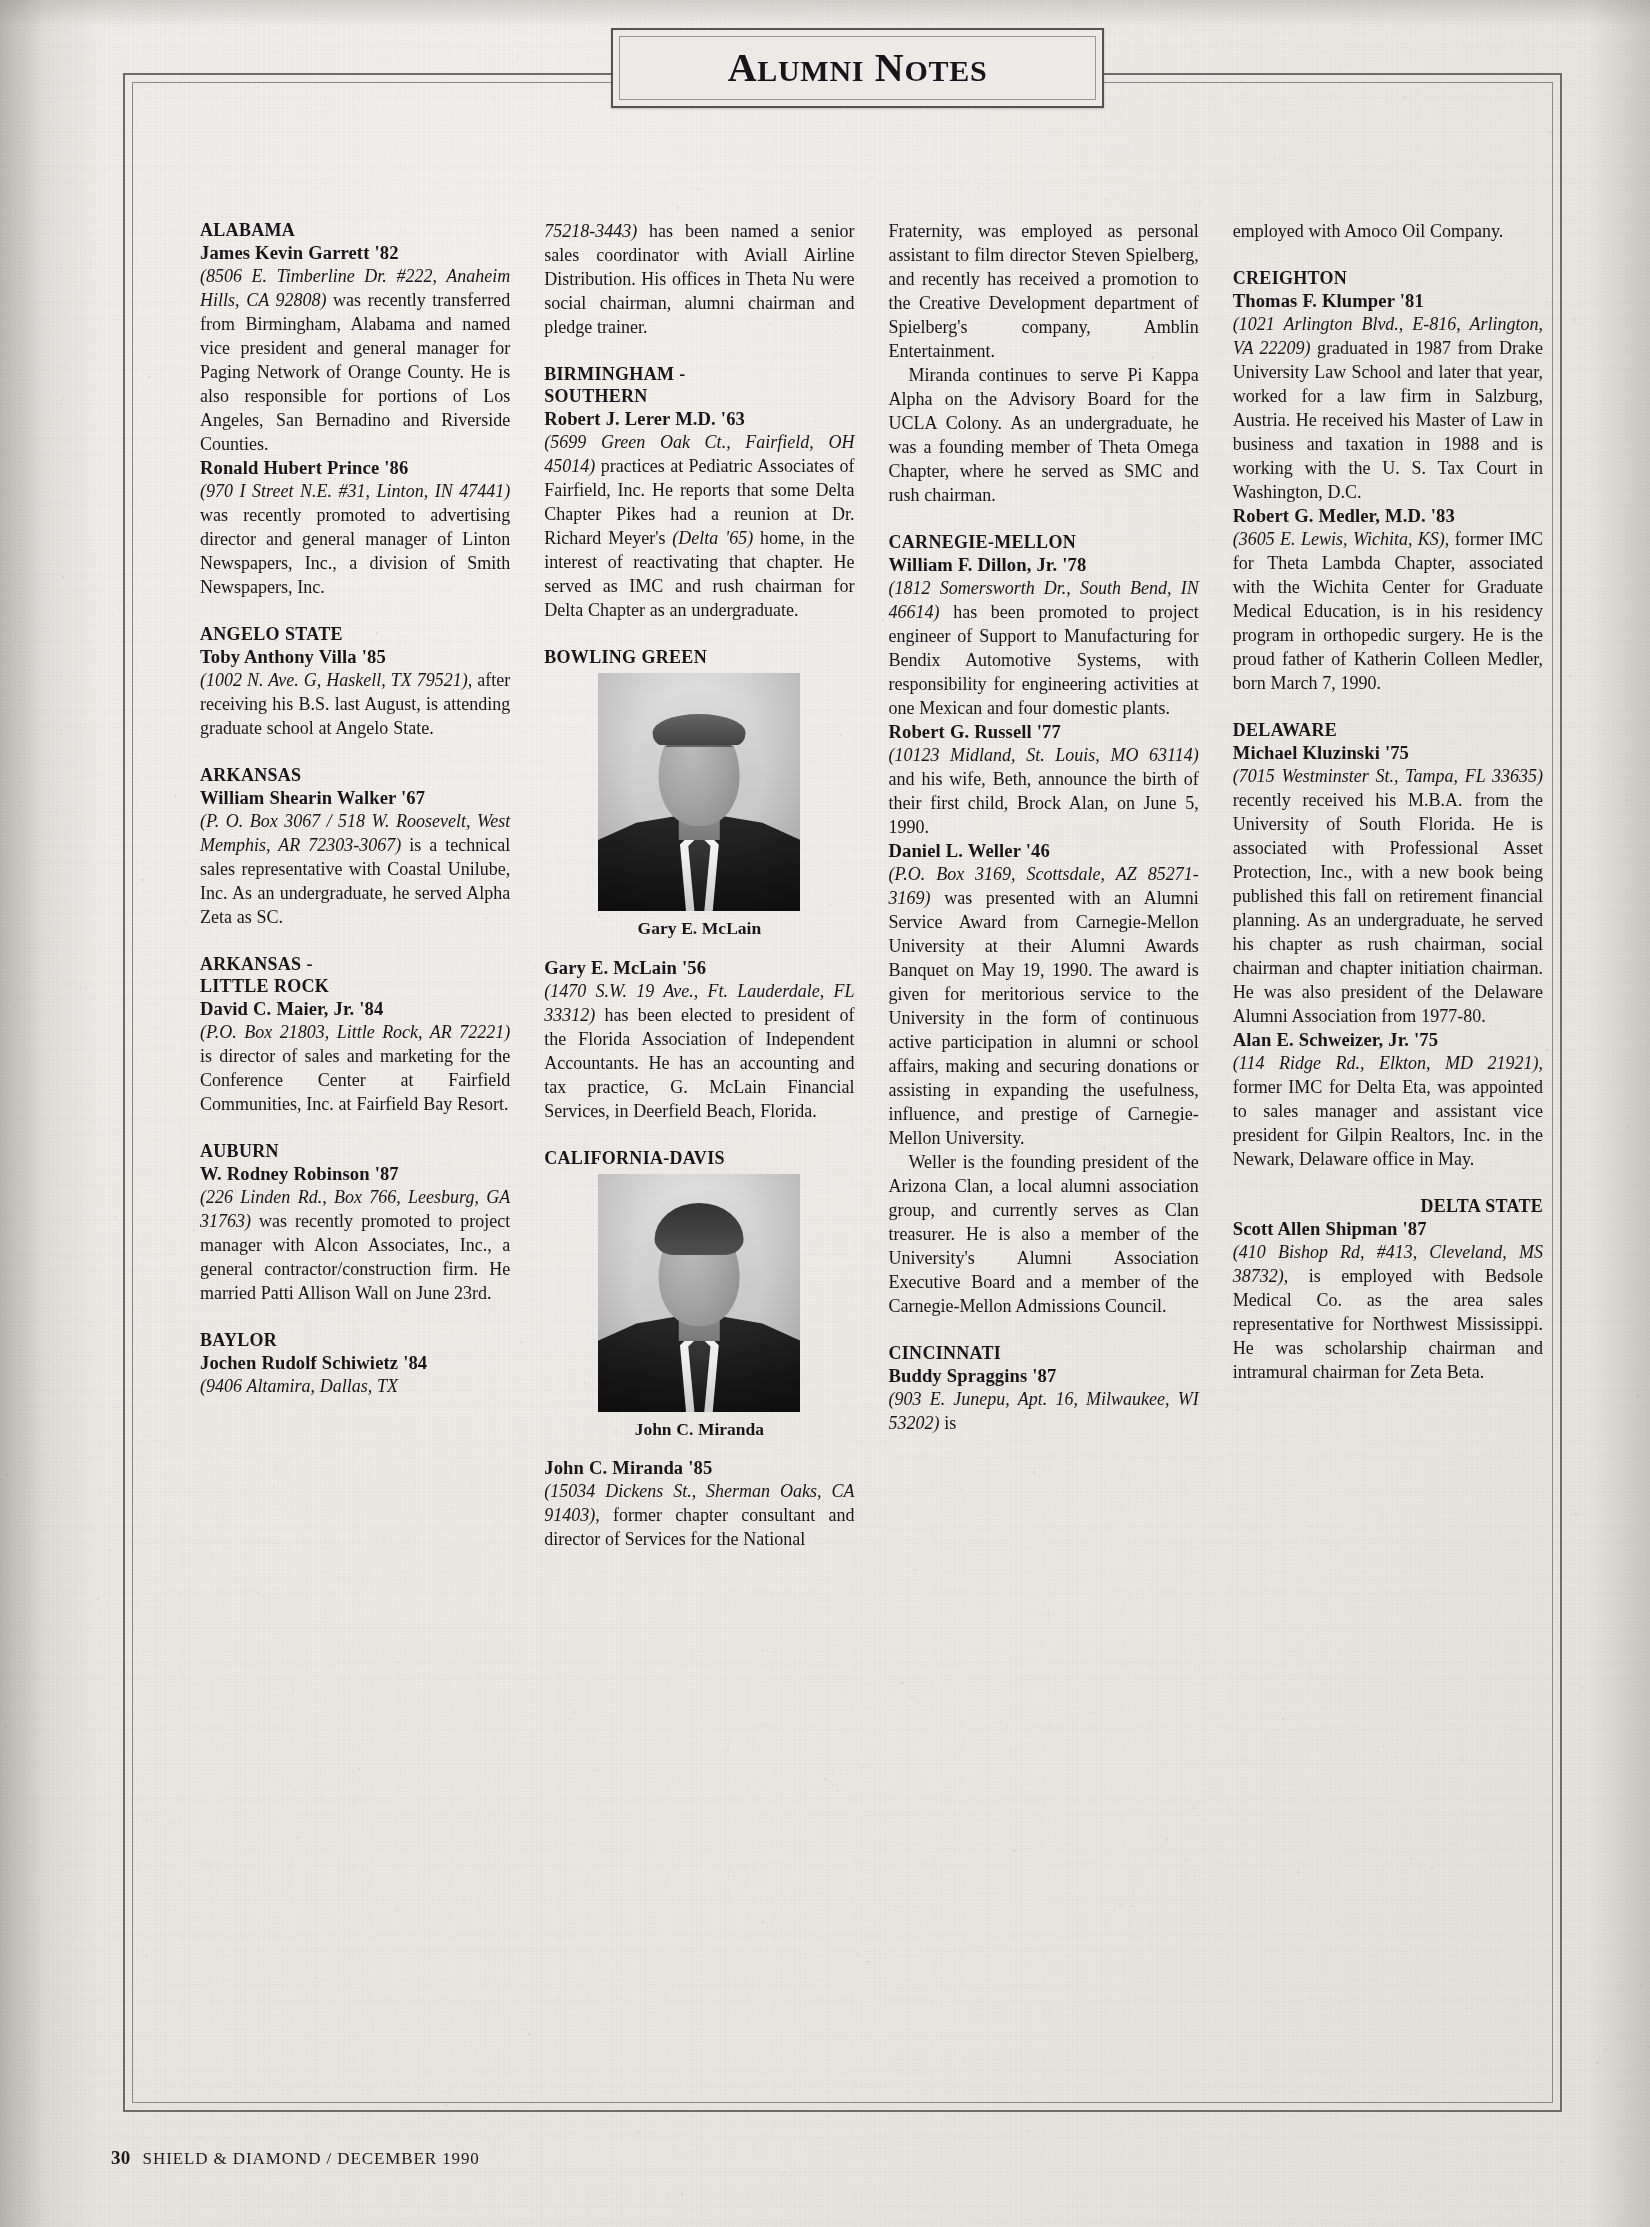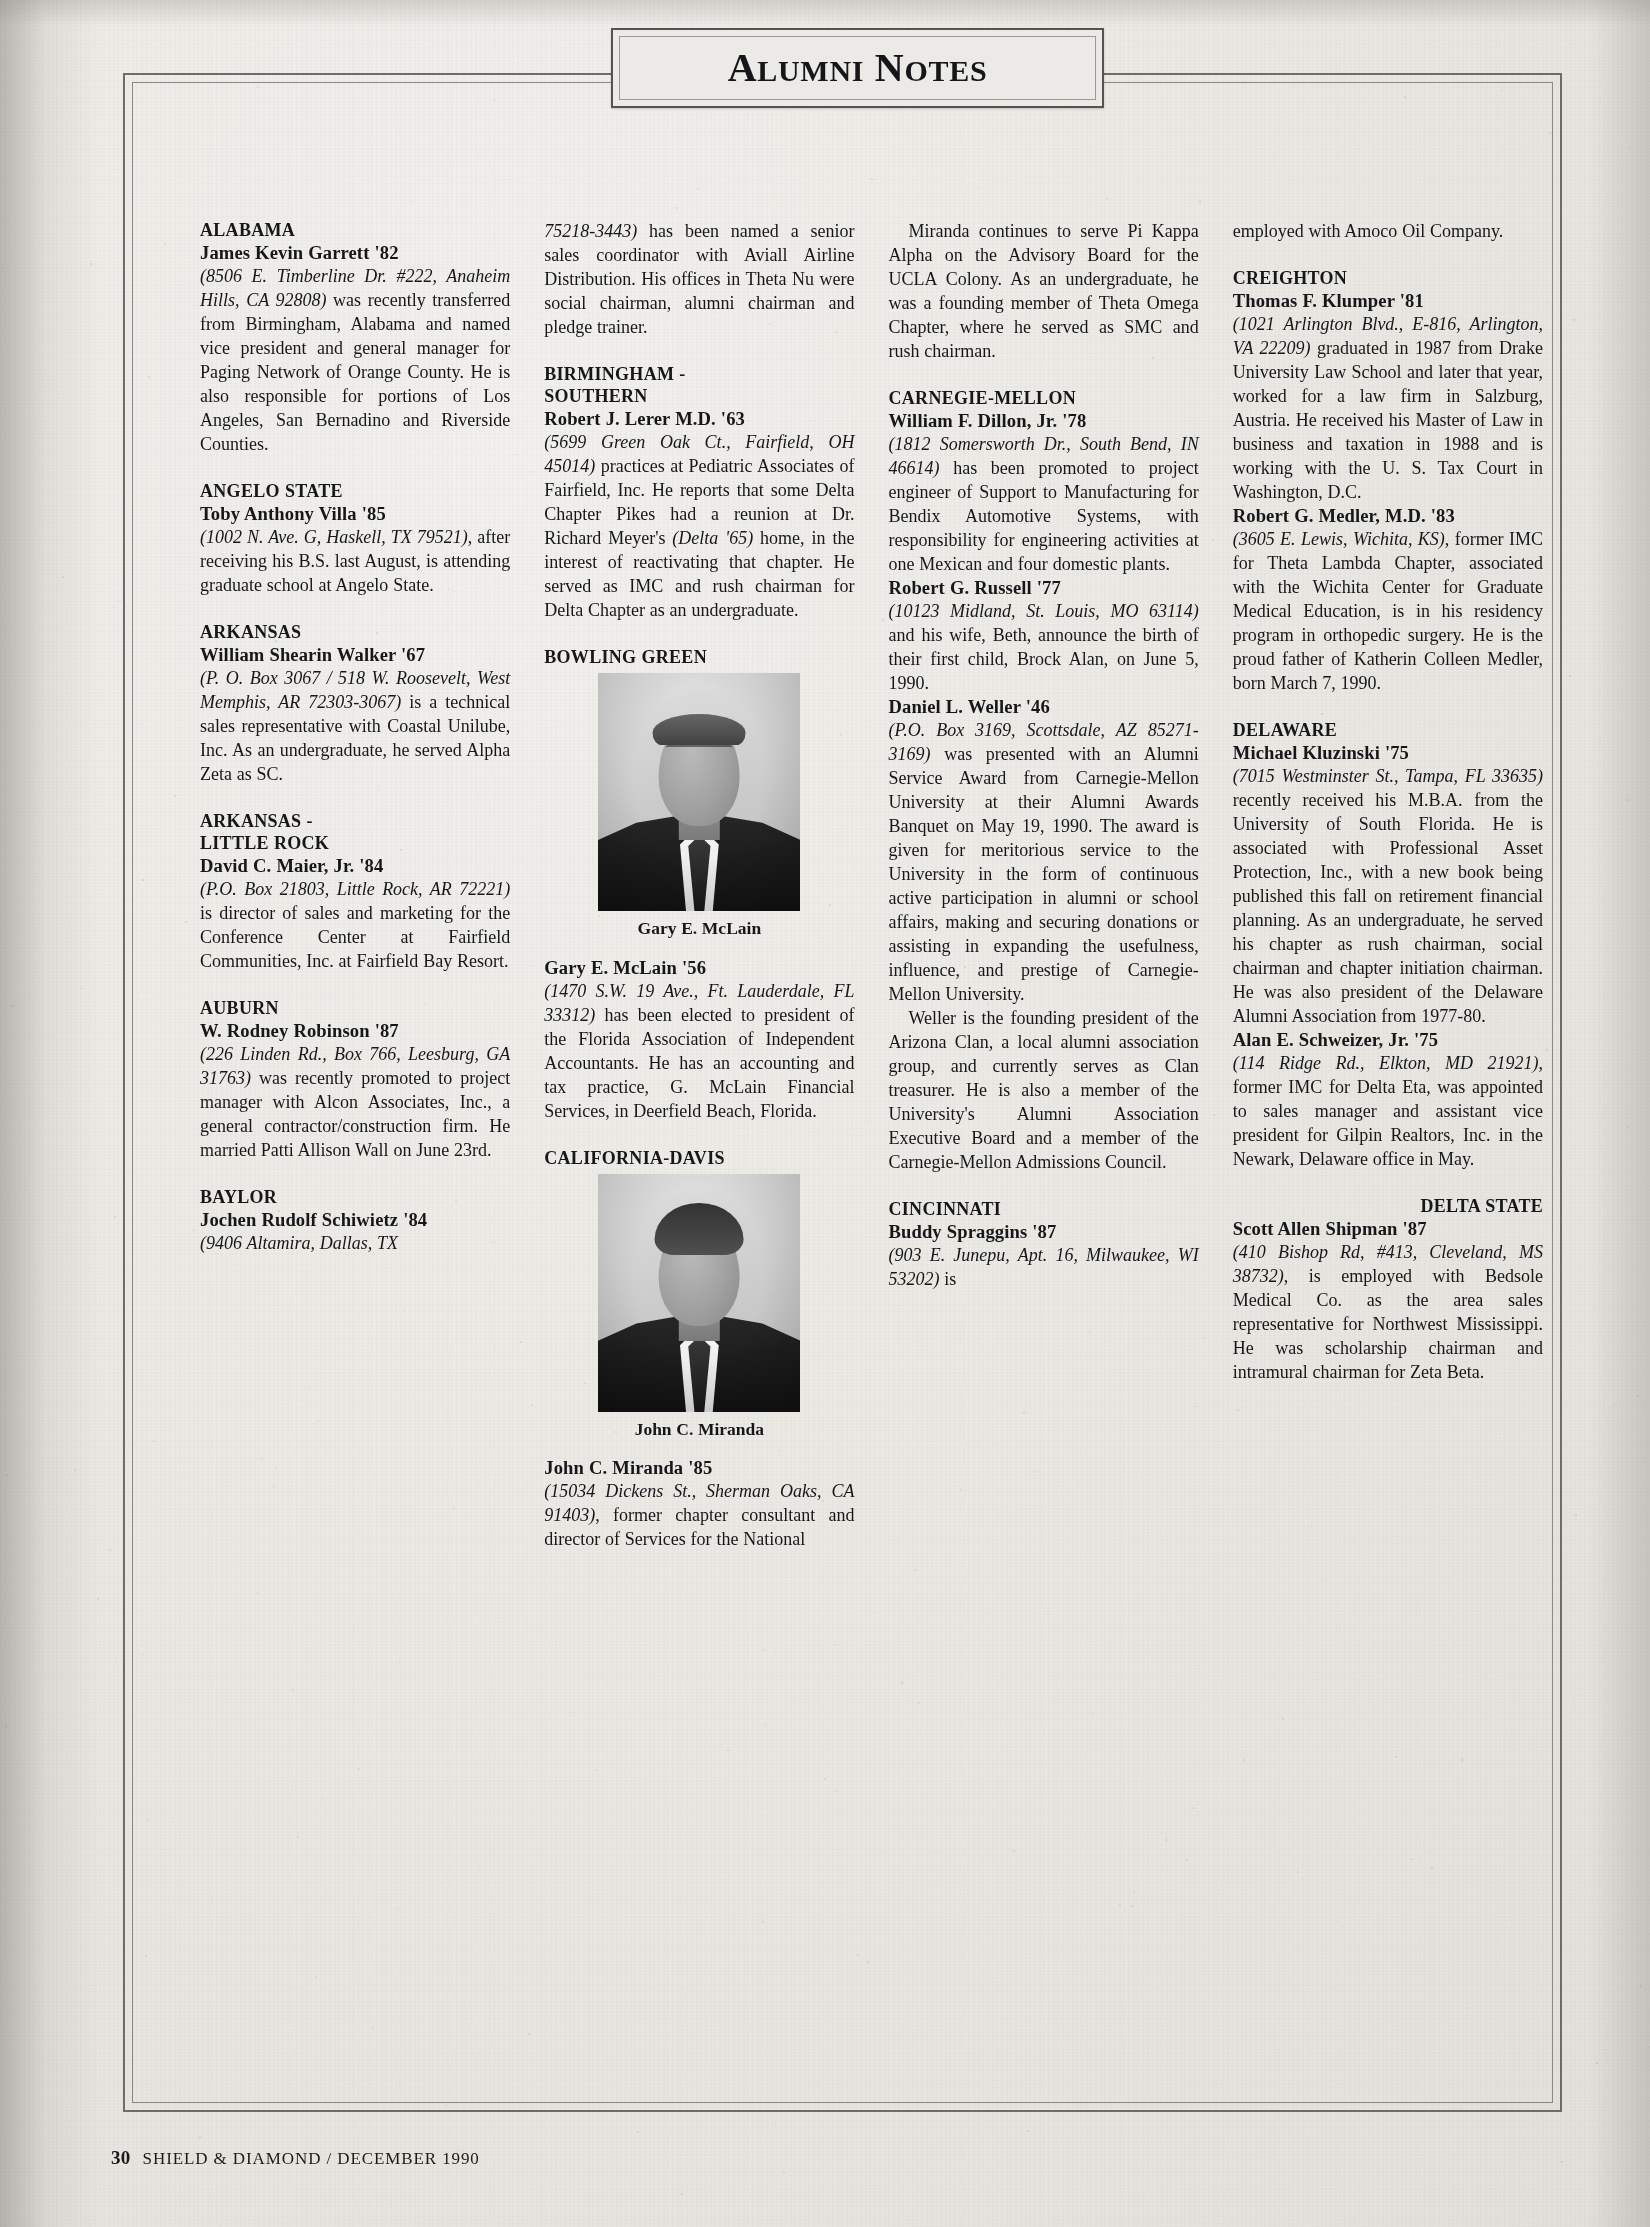--- a/index.html
+++ b/index.html
@@ -215,20 +215,21 @@
     <div class="masthead-title">
       <span class="cap">A</span><span class="sc">LUMNI</span><span class="cap">&nbsp;</span><span class="cap">N</span><span class="sc">OTES</span>
     </div>
   </div>
 </div>
 
 <div class="columns" id="columns">
     <div class="col">
       <p class="chapter" style="white-space: pre-line;">ALABAMA</p>
       <p class="entry"><span class="ename">James Kevin Garrett '82</span><span class="addr">(8506 E. Timberline Dr. #222, Anaheim Hills, CA 92808)</span><span> was recently transferred from Birmingham, Alabama and named vice president and general manager for Paging Network of Orange County. He is also responsible for portions of Los Angeles, San Bernadino and Riverside Counties.</span></p>
+      <p class="entry"><span class="ename">Ronald Hubert Prince '86</span><span class="addr">(970 I Street N.E. #31, Linton, IN 47441)</span><span> was recently promoted to advertising director and general manager of Linton Newspapers, Inc., a division of Smith Newspapers, Inc.</span></p>
       <p class="chapter spaced" style="white-space: pre-line;">ANGELO STATE</p>
       <p class="entry"><span class="ename">Toby Anthony Villa '85</span><span class="addr">(1002 N. Ave. G, Haskell, TX 79521)</span><span>, after receiving his B.S. last August, is attending graduate school at Angelo State.</span></p>
       <p class="chapter spaced" style="white-space: pre-line;">ARKANSAS</p>
       <p class="entry"><span class="ename">William Shearin Walker '67</span><span class="addr">(P. O. Box 3067 / 518 W. Roosevelt, West Memphis, AR 72303-3067)</span><span> is a technical sales representative with Coastal Unilube, Inc. As an undergraduate, he served Alpha Zeta as SC.</span></p>
       <p class="chapter spaced" style="white-space: pre-line;">ARKANSAS -
 LITTLE ROCK</p>
       <p class="entry"><span class="ename">David C. Maier, Jr. '84</span><span class="addr">(P.O. Box 21803, Little Rock, AR 72221)</span><span> is director of sales and marketing for the Conference Center at Fairfield Communities, Inc. at Fairfield Bay Resort.</span></p>
       <p class="chapter spaced" style="white-space: pre-line;">AUBURN</p>
       <p class="entry"><span class="ename">W. Rodney Robinson '87</span><span class="addr">(226 Linden Rd., Box 766, Leesburg, GA 31763)</span><span> was recently promoted to project manager with Alcon Associates, Inc., a general contractor/construction firm. He married Patti Allison Wall on June 23rd.</span></p>
       <p class="chapter spaced" style="white-space: pre-line;">BAYLOR</p>
@@ -265,20 +266,21 @@
           <div class="neck"></div>
           <div class="head"></div>
           <div class="hair"></div>
           <div class="vig"></div>
         </div>
         <div class="caption">John C. Miranda</div>
       </div>
       <p class="entry"><span class="ename">John C. Miranda '85</span><span class="addr">(15034 Dickens St., Sherman Oaks, CA 91403)</span><span>, former chapter consultant and director of Services for the National</span></p>
     </div>
     <div class="col">
+      <p class="cont"><span>Fraternity, was employed as personal assistant to film director Steven Spielberg, and recently has received a promotion to the Creative Development department of Spielberg's company, Amblin Entertainment.</span></p>
       <p class="entry indent">Miranda continues to serve Pi Kappa Alpha on the Advisory Board for the UCLA Colony. As an undergraduate, he was a founding member of Theta Omega Chapter, where he served as SMC and rush chairman.</p>
       <p class="chapter spaced" style="white-space: pre-line;">CARNEGIE-MELLON</p>
       <p class="entry"><span class="ename">William F. Dillon, Jr. '78</span><span class="addr">(1812 Somersworth Dr., South Bend, IN 46614)</span><span> has been promoted to project engineer of Support to Manufacturing for Bendix Automotive Systems, with responsibility for engineering activities at one Mexican and four domestic plants.</span></p>
       <p class="entry"><span class="ename">Robert G. Russell '77</span><span class="addr">(10123 Midland, St. Louis, MO 63114)</span><span> and his wife, Beth, announce the birth of their first child, Brock Alan, on June 5, 1990.</span></p>
       <p class="entry"><span class="ename">Daniel L. Weller '46</span><span class="addr">(P.O. Box 3169, Scottsdale, AZ 85271-3169)</span><span> was presented with an Alumni Service Award from Carnegie-Mellon University at their Alumni Awards Banquet on May 19, 1990. The award is given for meritorious service to the University in the form of continuous active participation in alumni or school affairs, making and securing donations or assisting in expanding the usefulness, influence, and prestige of Carnegie-Mellon University.</span></p>
       <p class="entry indent">Weller is the founding president of the Arizona Clan, a local alumni association group, and currently serves as Clan treasurer. He is also a member of the University's Alumni Association Executive Board and a member of the Carnegie-Mellon Admissions Council.</p>
       <p class="chapter spaced" style="white-space: pre-line;">CINCINNATI</p>
       <p class="entry"><span class="ename">Buddy Spraggins '87</span><span class="addr">(903 E. Junepu, Apt. 16, Milwaukee, WI 53202)</span><span> is</span></p>
     </div>
     <div class="col">

